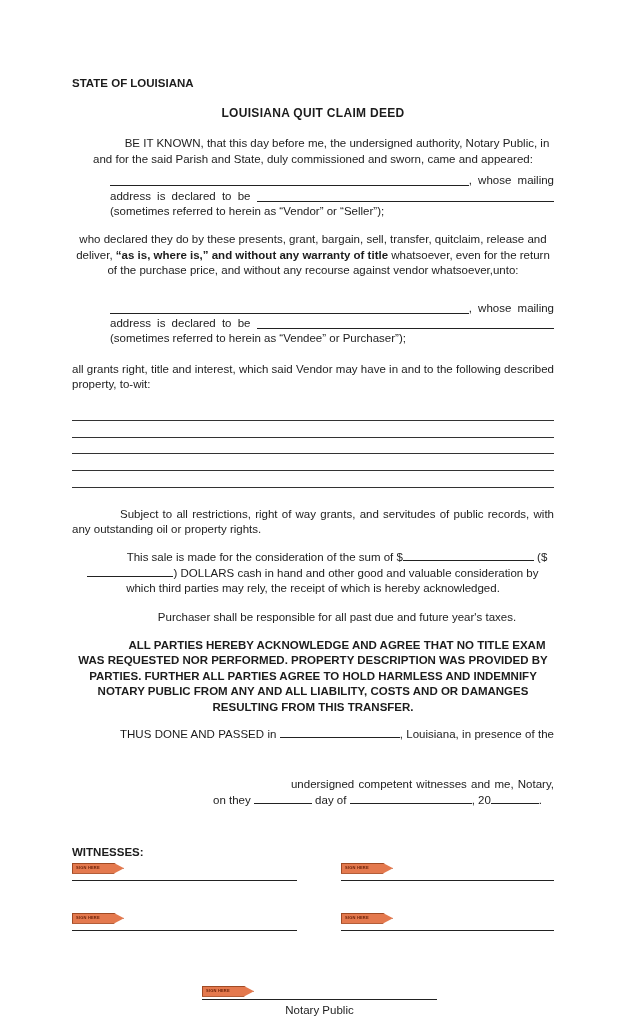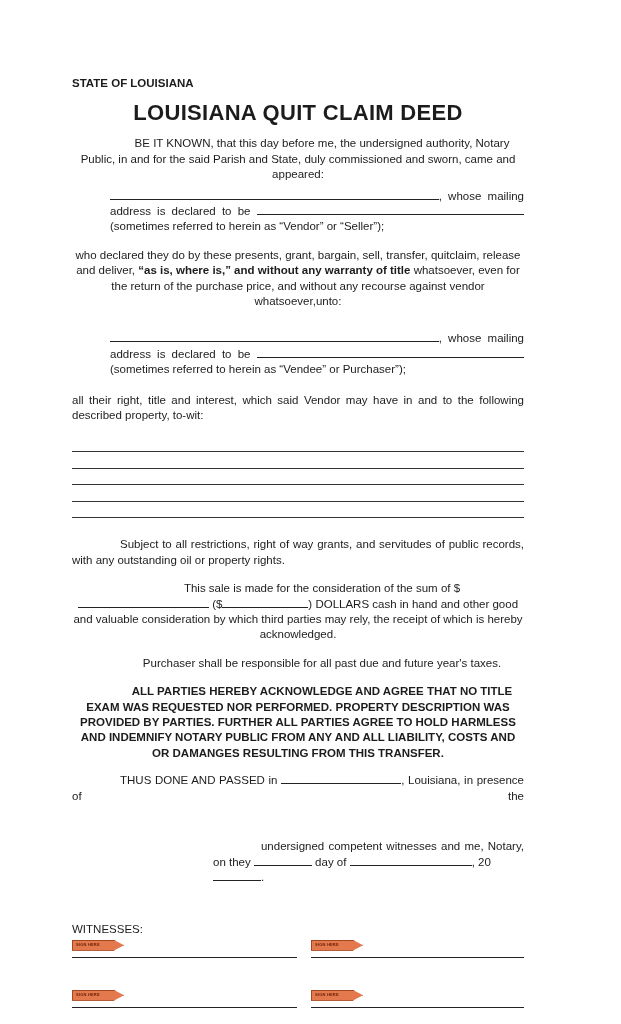--- a/index.html
+++ b/index.html
@@ -3,61 +3,61 @@
 <meta charset="utf-8">
 <style>
   * { box-sizing: border-box; }
   html, body { margin: 0; padding: 0; background: #ffffff; }
   body {
     width: 621px; height: 1024px;
     font-family: "Liberation Sans", sans-serif;
     font-size: 11.5px; line-height: 15.4px; color: #1c1c1c;
     position: relative; overflow: hidden;
   }
-  .page { width: 620px; height: 1024px; padding: 76px 96px 0 72px; }
+  .page { width: 620px; height: 1024px; padding: 76px 66px 0 72px; }
 
   .state { font-weight: bold; }
   .parish-line { margin-top: 14px; }
   .doc-title {
     margin-top: 12px; text-align: center;
-    font-size: 22px; font-weight: bold; letter-spacing: .3px; line-height: 20px;
+    font-size: 12px; font-weight: bold; letter-spacing: .3px; line-height: 20px;
   }
 
   p { margin: 0; }
   .just { text-align: justify; }
   .ind { text-indent: 48px; }
   .mt { margin-top: 13px; text-align: center; }
 
   
   .bl { display: inline-block; height: 11px; border-bottom: 1.2px solid #222; vertical-align: baseline; }
   .w115 { width: 115px; }
   .w130 { width: 131px; }
   .w85  { width: 86px; }
   .w120 { width: 120px; }
   .w58  { width: 58px; }
   .w122 { width: 122px; }
   .w48  { width: 48px; }
 
   
   .fill-block { margin-left: 38px; margin-top: 6px; }
-  .fline { display: flex; align-items: flex-start; height: 15.4px; }
+  .fline { display: flex; align-items: center; height: 15.4px; }
   .fline .grow { flex: 1 1 auto; border-bottom: 1.2px solid #222; height: 11px; }
   .fline .pre { white-space: pre; word-spacing: 3px; }
 
   
   .prop-lines { margin-top: 12px; }
   .prop-line { height: 16.6px; border-bottom: 1.4px solid #333; }
 
   .caps { font-weight: bold; }
 
   .thus1 { margin-top: 12px; text-align: justify; text-align-last: justify; text-indent: 48px; }
   .thus2 { text-align: right; word-spacing: 1px; margin-top: 35px; }
   .thus3 { margin-left: 141px; }
 
-  .witnesses-label { margin-top: 37px; font-weight: normal; }
+  .witnesses-label { margin-top: 37px; font-weight: bold; }
 
   .wit-row { display: flex; justify-content: space-between; }
   .wit-row.r1 { margin-top: 2px; }
   .wit-row.r2 { margin-top: 32px; }
   .wit-cell.left  { width: 225px; }
   .wit-cell.right { width: 213px; }
   .wit-line { height: 7px; border-bottom: 1.4px solid #222; }
 
   
   .tab {
@@ -106,21 +106,21 @@
       <span class="grow"></span>
       <span class="pre">, whose mailing</span>
     </div>
     <div class="fline">
       <span class="pre">address is declared to be </span>
       <span class="grow"></span>
     </div>
     <div>(sometimes referred to herein as “Vendee” or Purchaser”);</div>
   </div>
 
-  <p class="just" style="margin-top:15px">all their right, title and interest, which said Vendor may have in and to the following described property, to-wit:</p>
+  <p class="just" style="margin-top:15px">all grants right, title and interest, which said Vendor may have in and to the following described property, to-wit:</p>
 
   <div class="prop-lines">
     <div class="prop-line"></div>
     <div class="prop-line"></div>
     <div class="prop-line"></div>
     <div class="prop-line"></div>
     <div class="prop-line"></div>
   </div>
 
   <p class="just ind" style="margin-top:19px">Subject to all restrictions, right of way grants, and servitudes of public records, with any outstanding oil or property rights.</p>

